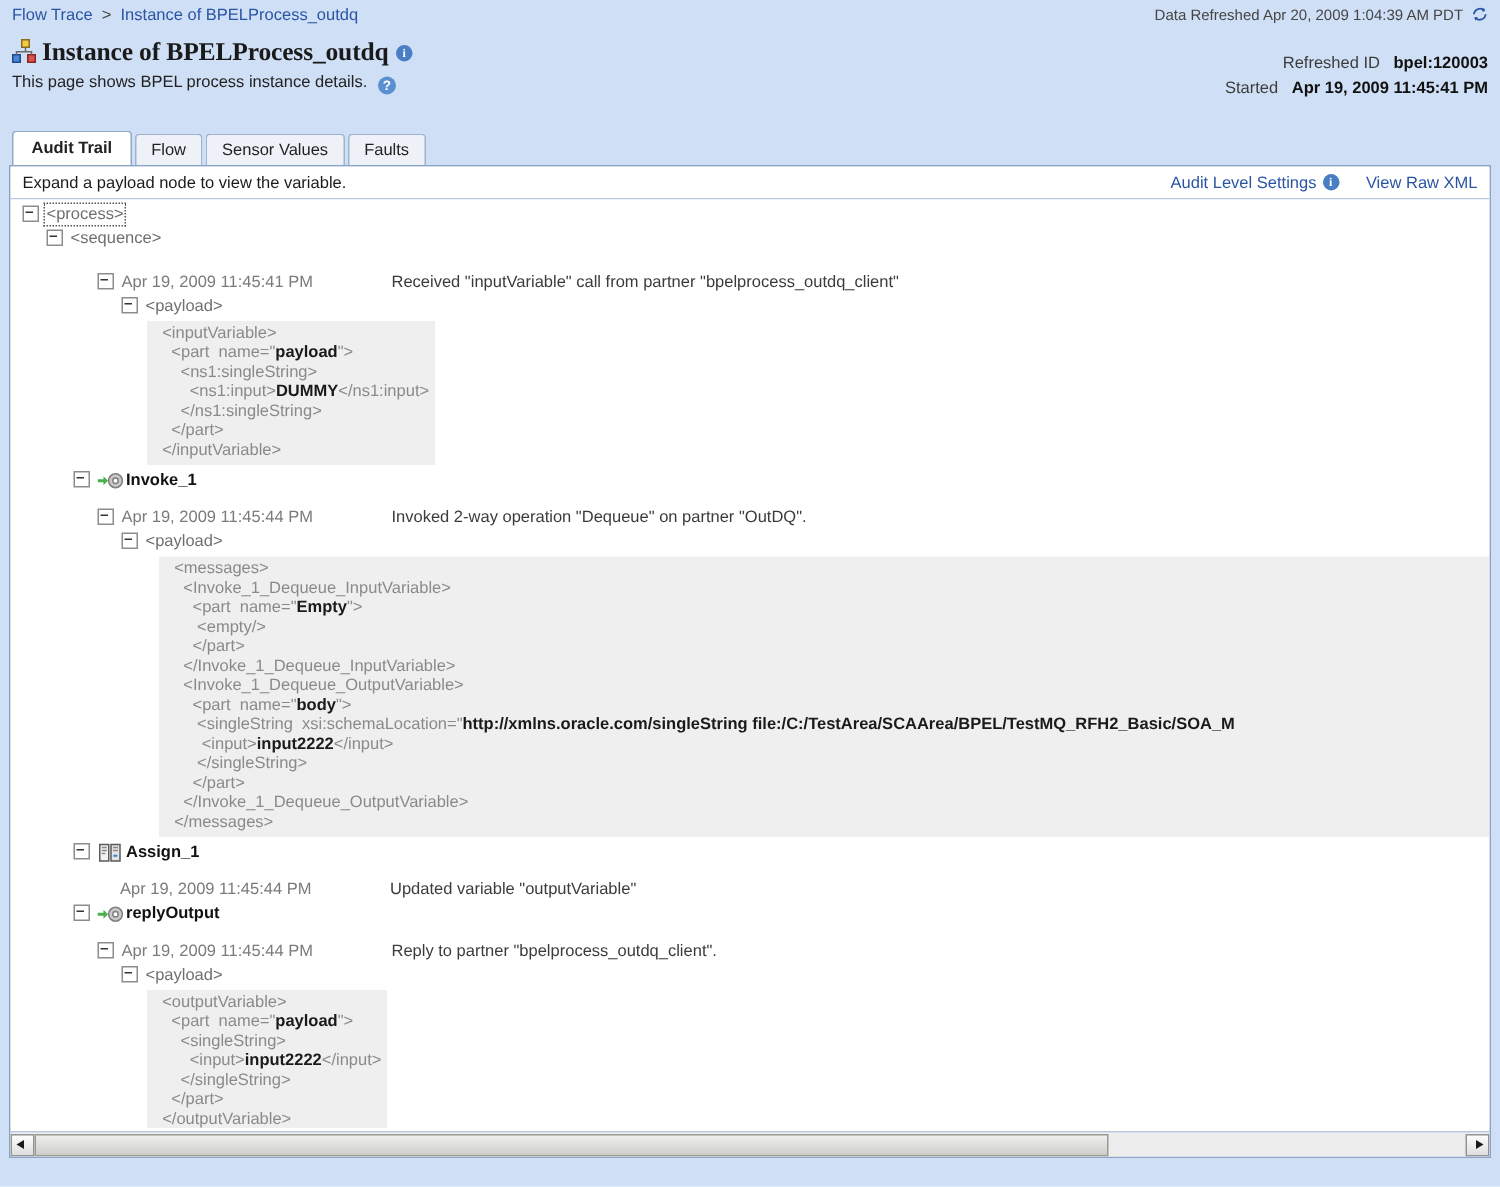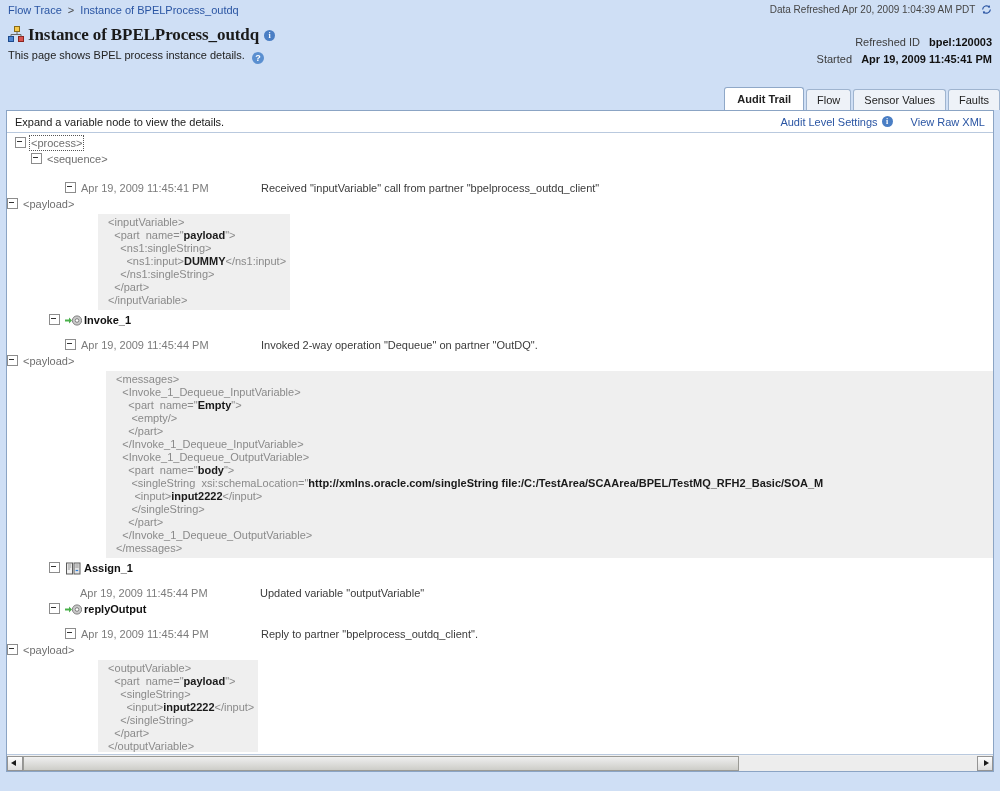--- a/index.html
+++ b/index.html
@@ -146,21 +146,20 @@
     height: 22px;
     margin: 6px 0 0 0;
     padding-left: 8px;
     box-sizing: border-box;
   }
   .tabs {
     display: flex;
     align-items: flex-end;
     gap: 2px;
     height: 22px;
-    justify-content: flex-end;
   }
   .tab {
     border: 1px solid #9fb4cf;
     border-bottom: none;
     border-radius: 3px 3px 0 0;
     padding: 3px 10px 3px 10px;
     font-size: 11px;
     background: #eef2f8;
     color: #222;
     cursor: pointer;
@@ -296,21 +295,21 @@
     margin-right: 0;
   }
   .xml-block b {
     color: #1a1a1a;
     font-weight: bold;
   }
   .indent-1 { margin-left: 8px; }
   .indent-2 { margin-left: 24px; }
   .indent-3 { margin-left: 42px; }
   .indent-4 { margin-left: 58px; }
-  .indent-5 { }
+  .indent-5 { margin-left: 74px; }
   .spacer-sm { height: 9px; }
   .spacer-xs { height: 4px; }
 
   
   .scrollbar {
     position: absolute;
     left: 0;
     bottom: 0;
     width: 100%;
     height: 17px;
@@ -424,21 +423,21 @@
       <div class="tab active">Audit Trail</div>
       <div class="tab">Flow</div>
       <div class="tab">Sensor Values</div>
       <div class="tab">Faults</div>
     </div>
   </div>
 
   <div class="panel">
 
     <div class="panel-header">
-      <span class="panel-hint">Expand a variable node to view the details.</span>
+      <span class="panel-hint">Expand a payload node to view the variable.</span>
       <span class="panel-links">
         <a class="panel-link">Audit Level Settings</a>
         <span class="info-badge" style="margin-left:-14px;vertical-align:0;">i</span>
         <a class="panel-link">View Raw XML</a>
       </span>
     </div>
 
     <div class="tree">
 
       <div class="node indent-1">

